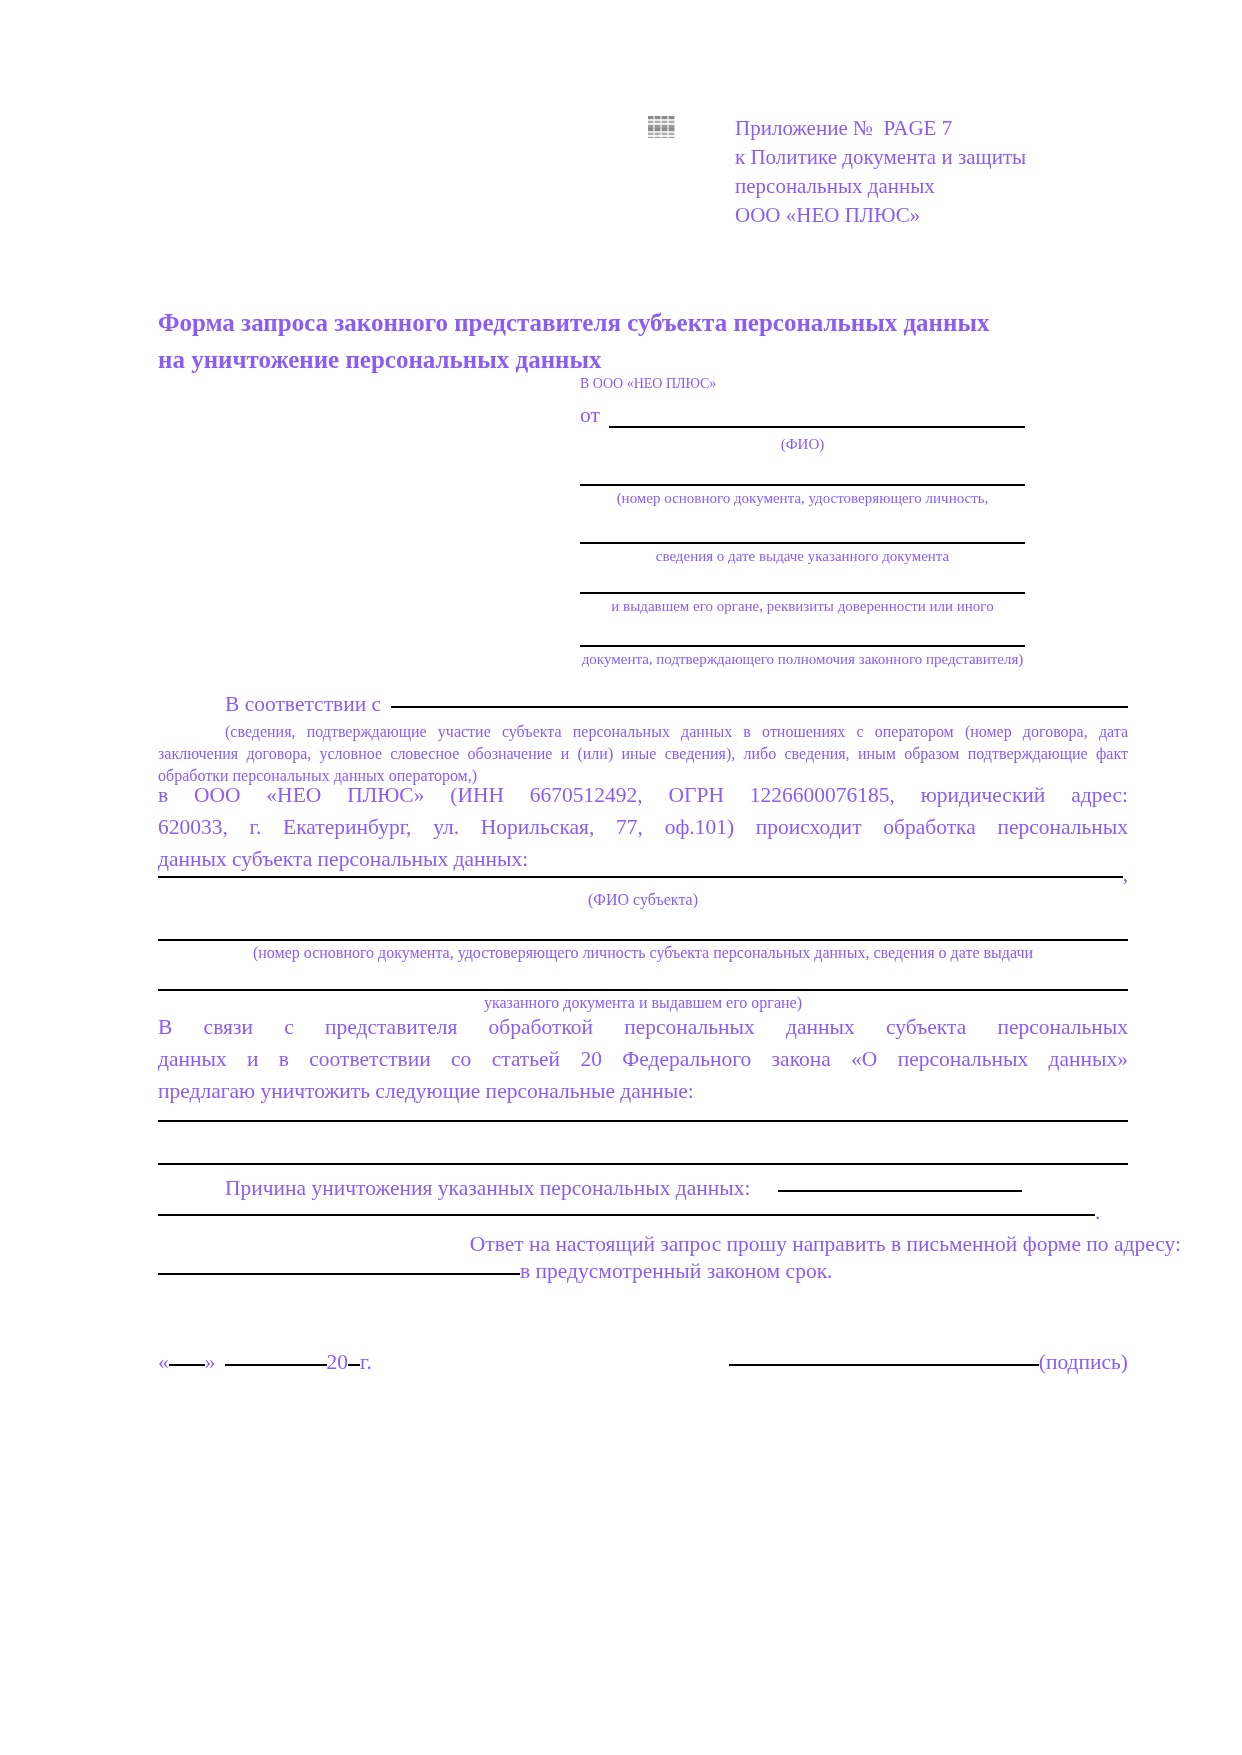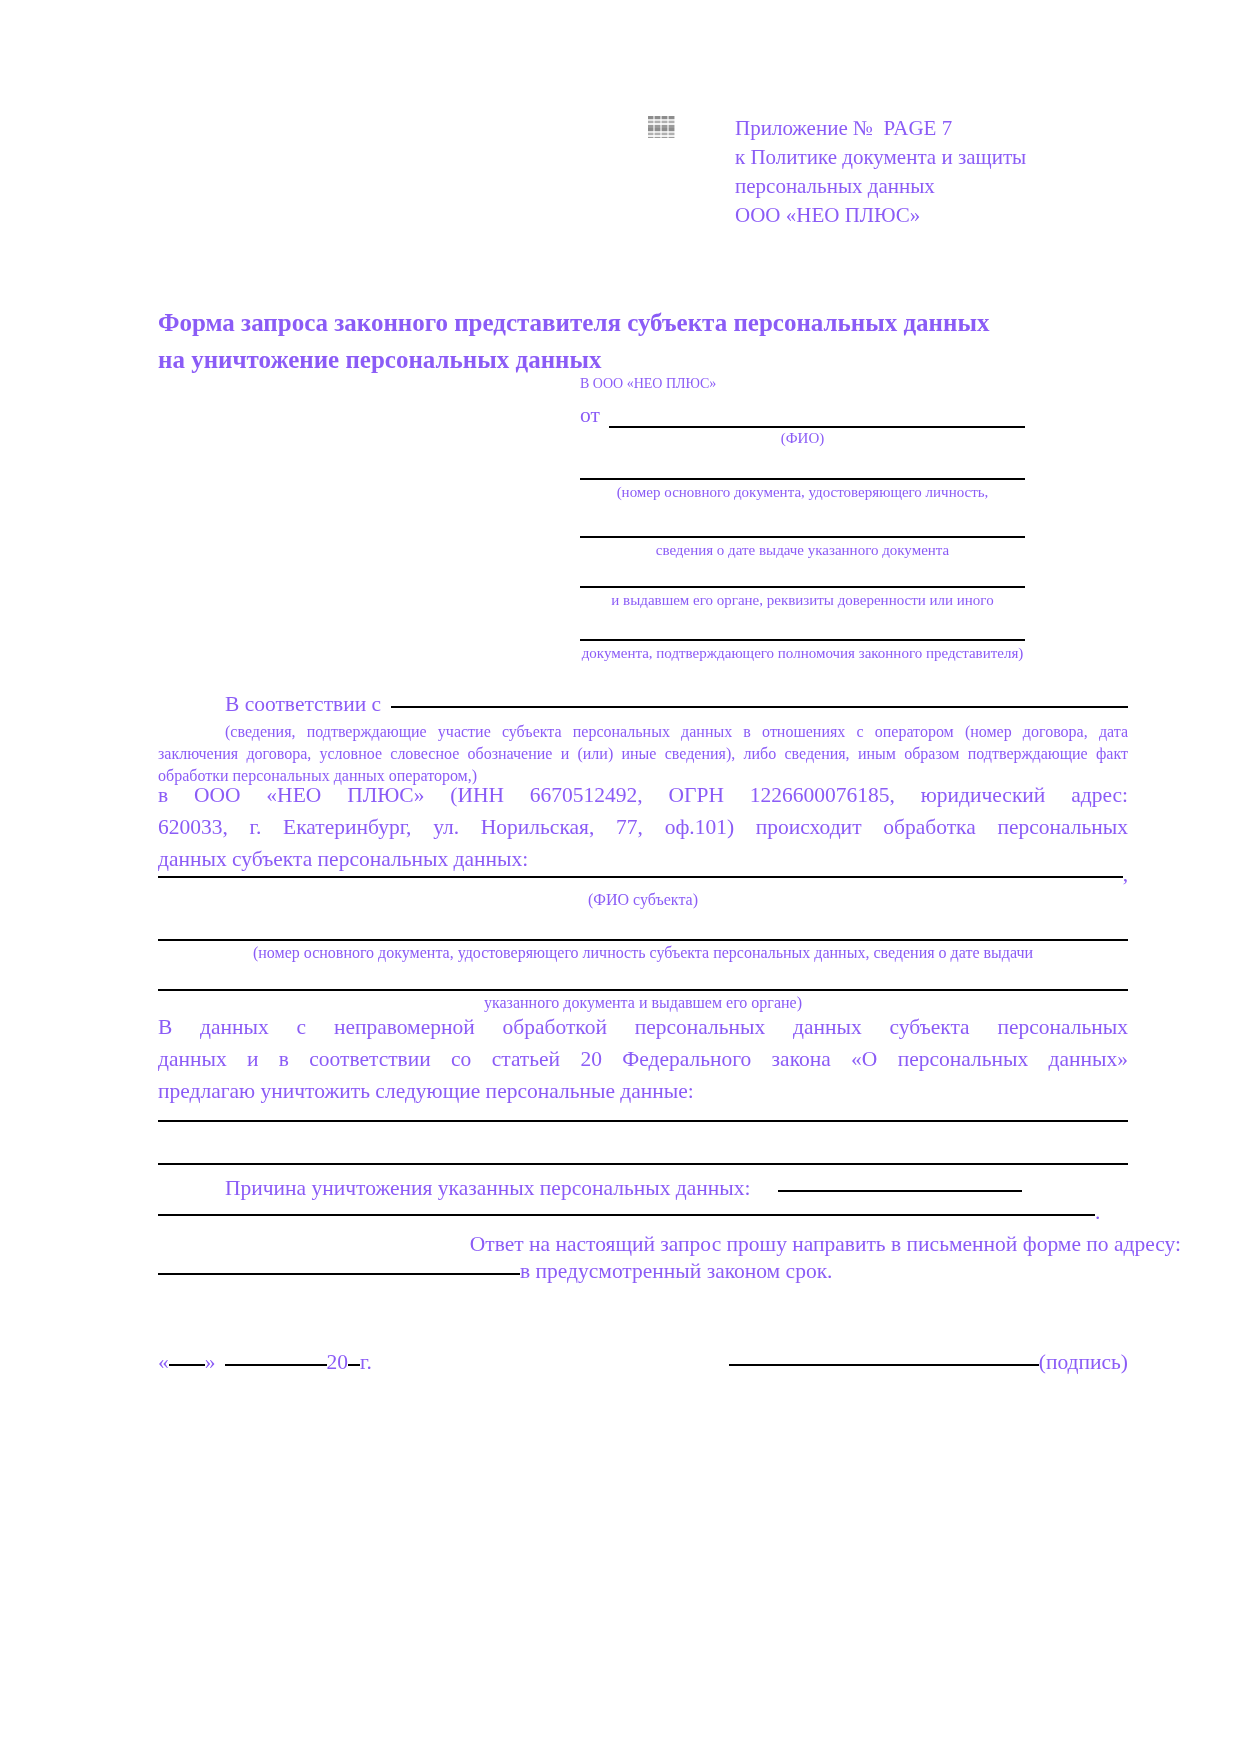--- a/index.html
+++ b/index.html
@@ -110,21 +110,21 @@
     <div>Форма запроса законного представителя субъекта персональных данных</div>
     <div>на уничтожение персональных данных</div>
   </div>
 
   <div class="abs addr">
     <div class="to-line">В ООО «НЕО ПЛЮС»</div>
     <div class="from-row">
       <span class="from-label">от</span>
       <span class="blank flex1"></span>
     </div>
-    <div class="cap" style="margin-top:2px;">(ФИО)</div>
+    <div class="cap" style="margin-top:8px;">(ФИО)</div>
     <div class="addr-u u-a"></div>
     <div class="cap cap-mt">(номер основного документа, удостоверяющего личность,</div>
     <div class="addr-u u-b"></div>
     <div class="cap cap-mt">сведения о дате выдаче указанного документа</div>
     <div class="addr-u u-c"></div>
     <div class="cap cap-mt">и выдавшем его органе, реквизиты доверенности или иного</div>
     <div class="addr-u u-d"></div>
     <div class="cap cap-mt">документа, подтверждающего полномочия законного представителя)</div>
   </div>
 
@@ -151,21 +151,21 @@
         <span class="comma">,</span>
     </div>
     <div class="cap">(ФИО субъекта)</div>
     <div class="addr-u su-a"></div>
     <div class="cap">(номер основного документа, удостоверяющего личность субъекта персональных данных, сведения о дате выдачи</div>
     <div class="addr-u su-b"></div>
     <div class="cap">указанного документа и выдавшем его органе)</div>
   </div>
 
   <div class="abs para destroy-para">
-    <div class="jl">В данных с неправомерной обработкой персональных данных субъекта персональных</div>
+    <div class="jl">В связи с представителя обработкой персональных данных субъекта персональных</div>
     <div class="jl">данных и в соответствии со статьей 20 Федерального закона «О персональных данных»</div>
     <div>предлагаю уничтожить следующие персональные данные:</div>
   </div>
 
   <div class="abs uline lineA"></div>
   <div class="abs uline lineB"></div>
 
   <div class="abs row reason">
     <span class="body-text indent nowrap">Причина уничтожения указанных персональных данных:</span>
     <span class="blank flex1" style="margin-left:8px;"></span>

